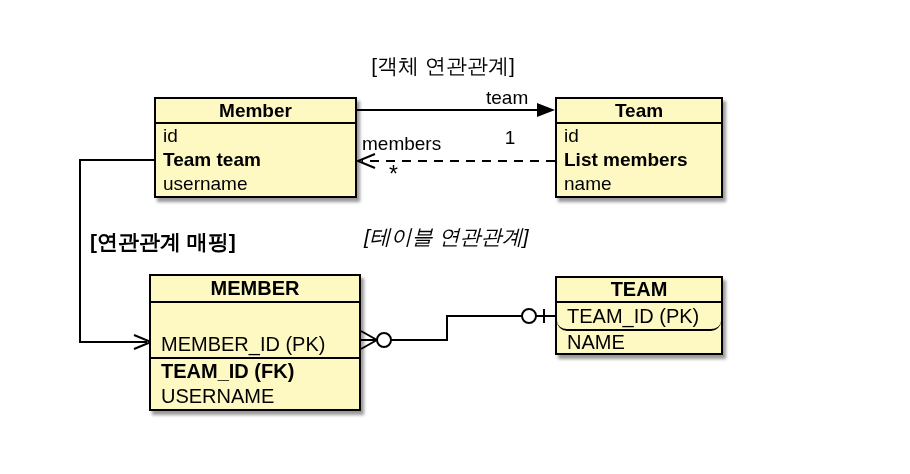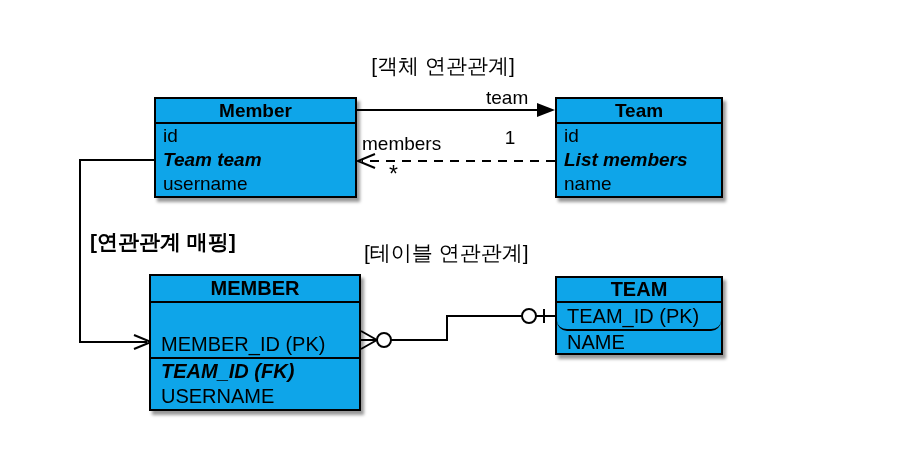--- a/index.html
+++ b/index.html
@@ -22,31 +22,31 @@
   }
   .lbl-section { font-size: 21px; }
   .lbl-bold { font-weight: bold; }
   .lbl-assoc { font-size: 19px; }
   .lbl-mult { font-size: 19px; text-align: center; }
   .lbl-star { font-size: 23px; }
 
   
   .uml-box {
     position: absolute;
-    background: #0ea5e9;
+    background: #fef9c3;
     border: 2px solid #000;
     box-shadow: 3px 4px 3px rgba(0,0,0,0.40);
   }
   .uml-box .hdr {
     font-weight: bold;
     text-align: center;
     border-bottom: 2px solid #000;
   }
   .uml-box .row { padding: 0 7px; white-space: nowrap; }
-  .uml-box .bold { font-weight: bold; font-style: italic; }
+  .uml-box .bold { font-weight: bold; }
   .uml-box .divider-bottom { border-bottom: 2px solid #000; }
 
   .class-box { font-size: 19px; }
   .class-box .hdr { line-height: 23px; }
   .class-box .row { line-height: 24px; }
 
   .table-box { font-size: 20px; }
   .table-box .row { padding: 0 10px; }
 
   #member-table .hdr { line-height: 25px; }
@@ -98,21 +98,21 @@
       <line x1="544" y1="309" x2="544" y2="323"></line>
       <circle cx="384" cy="340" r="7"></circle>
       <circle cx="529" cy="316" r="7"></circle>
     </g>
   </svg>
 
   <div class="lbl lbl-section" style="left:350px; top:52px; width:186px; text-align:center;">[객체 연관관계]</div>
 
   <div class="lbl lbl-section lbl-bold" style="left:90px; top:228px;">[연관관계 매핑]</div>
 
-  <div class="lbl lbl-section" style="left:364px; top:239px;">[테이블 연관관계]</div>
+  <div class="lbl lbl-section" style="left:364px; top:223px;font-style:italic;">[테이블 연관관계]</div>
 
   <div class="lbl lbl-assoc" style="left:486px; top:87px;">team</div>
 
   <div class="lbl lbl-mult" style="left:498px; top:127px; width:24px;">1</div>
 
   <div class="lbl lbl-assoc" style="left:362px; top:133px;">members</div>
 
   <div class="lbl lbl-star" style="left:389px; top:161px;">*</div>
 
   <div class="uml-box class-box" id="member-class" style="left:154px; top:97px; width:203px;">

